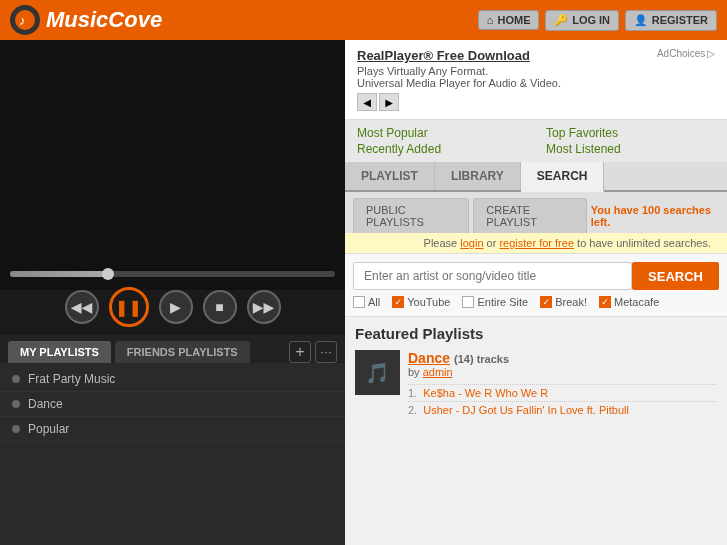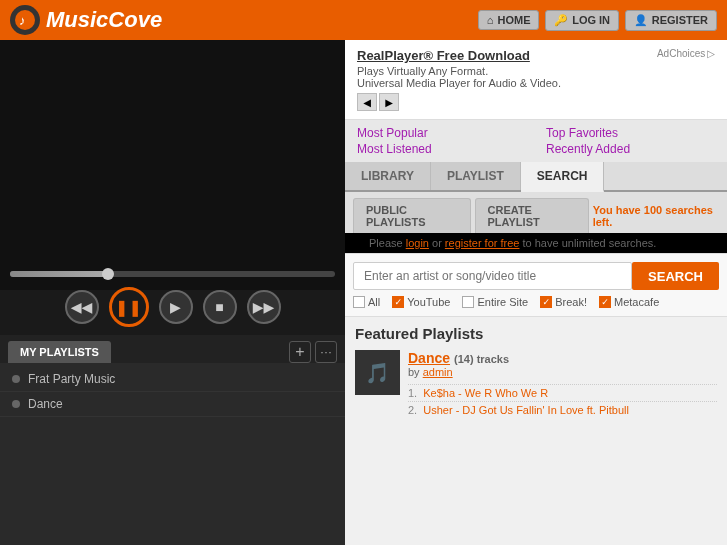--- a/index.html
+++ b/index.html
@@ -273,21 +273,21 @@
     
     #quick-links {
       background: #e8e8e8;
       padding: 6px 12px;
       display: grid;
       grid-template-columns: 1fr 1fr;
       gap: 2px 20px;
     }
     .quick-link {
       font-size: 12px;
-      color: #a21caf;
+      color: #4d7c0f;
       cursor: pointer;
       text-decoration: none;
     }
 
     
     #main-tabs {
       display: flex;
       background: #ddd;
       border-bottom: 2px solid #999;
     }
@@ -311,42 +311,42 @@
     #sub-tabs {
       display: flex;
       background: #e0e0e0;
       padding: 6px 8px 0;
       gap: 4px;
       align-items: center;
     }
     .sub-tab {
       padding: 5px 12px;
       font-size: 11px;
-      font-weight: bold;
+      font-weight: normal;
       cursor: pointer;
       color: #555;
       background: #ccc;
       border: 1px solid #bbb;
       border-bottom: none;
       border-radius: 3px 3px 0 0;
     }
     #searches-left {
       margin-left: auto;
       font-size: 11px;
       color: #e85d00;
       font-weight: bold;
     }
 
     
     #login-msg {
-      background: #000000;
-      padding: 4px 24px;
+      background: #fef9c3;
+      padding: 4px 16px;
       font-size: 11px;
       color: #666;
-      text-align: left;
+      text-align: right;
       border-bottom: 1px solid #ddd;
     }
     #login-msg a { color: #e85d00; }
 
     
     #search-area {
       background: #f8f8f8;
       padding: 8px;
       border-bottom: 1px solid #ddd;
     }
@@ -501,31 +501,36 @@
         </button>
         <button class="ctrl-btn">
           <span>▶▶</span>
         </button>
       </div>
     </div>
 
     <div id="playlist-section">
       <div id="playlist-tabs">
         <button class="pl-tab active">MY PLAYLISTS</button>
+        <button class="pl-tab">FRIENDS PLAYLISTS</button>
         <button id="pl-add-btn">+</button>
         <button id="pl-more-btn">···</button>
       </div>
       <div id="playlist-items">
         <div class="pl-item">
           <div class="pl-item-dot"></div>
           <span>Frat Party Music</span>
         </div>
         <div class="pl-item">
           <div class="pl-item-dot"></div>
           <span>Dance</span>
+        </div>
+        <div class="pl-item">
+          <div class="pl-item-dot"></div>
+          <span>Popular</span>
         </div>
       </div>
     </div>
 
   </div>
 
   <div id="right-panel">
 
     <div id="ad-banner">
       <div id="ad-content">
@@ -541,27 +546,27 @@
       </div>
       <div id="ad-choices">
         <span>AdChoices</span>
         <span>▷</span>
       </div>
     </div>
 
     <div id="quick-links">
       <a class="quick-link">Most Popular</a>
       <a class="quick-link">Top Favorites</a>
+      <a class="quick-link">Recently Added</a>
       <a class="quick-link">Most Listened</a>
-      <a class="quick-link">Recently Added</a>
     </div>
 
     <div id="main-tabs">
+      <div class="main-tab">PLAYLIST</div>
       <div class="main-tab">LIBRARY</div>
-      <div class="main-tab">PLAYLIST</div>
       <div class="main-tab active">SEARCH</div>
     </div>
 
     <div id="sub-tabs">
       <div class="sub-tab">PUBLIC PLAYLISTS</div>
       <div class="sub-tab">CREATE PLAYLIST</div>
       <div id="searches-left">You have 100 searches left.</div>
     </div>
 
     <div id="login-msg">

